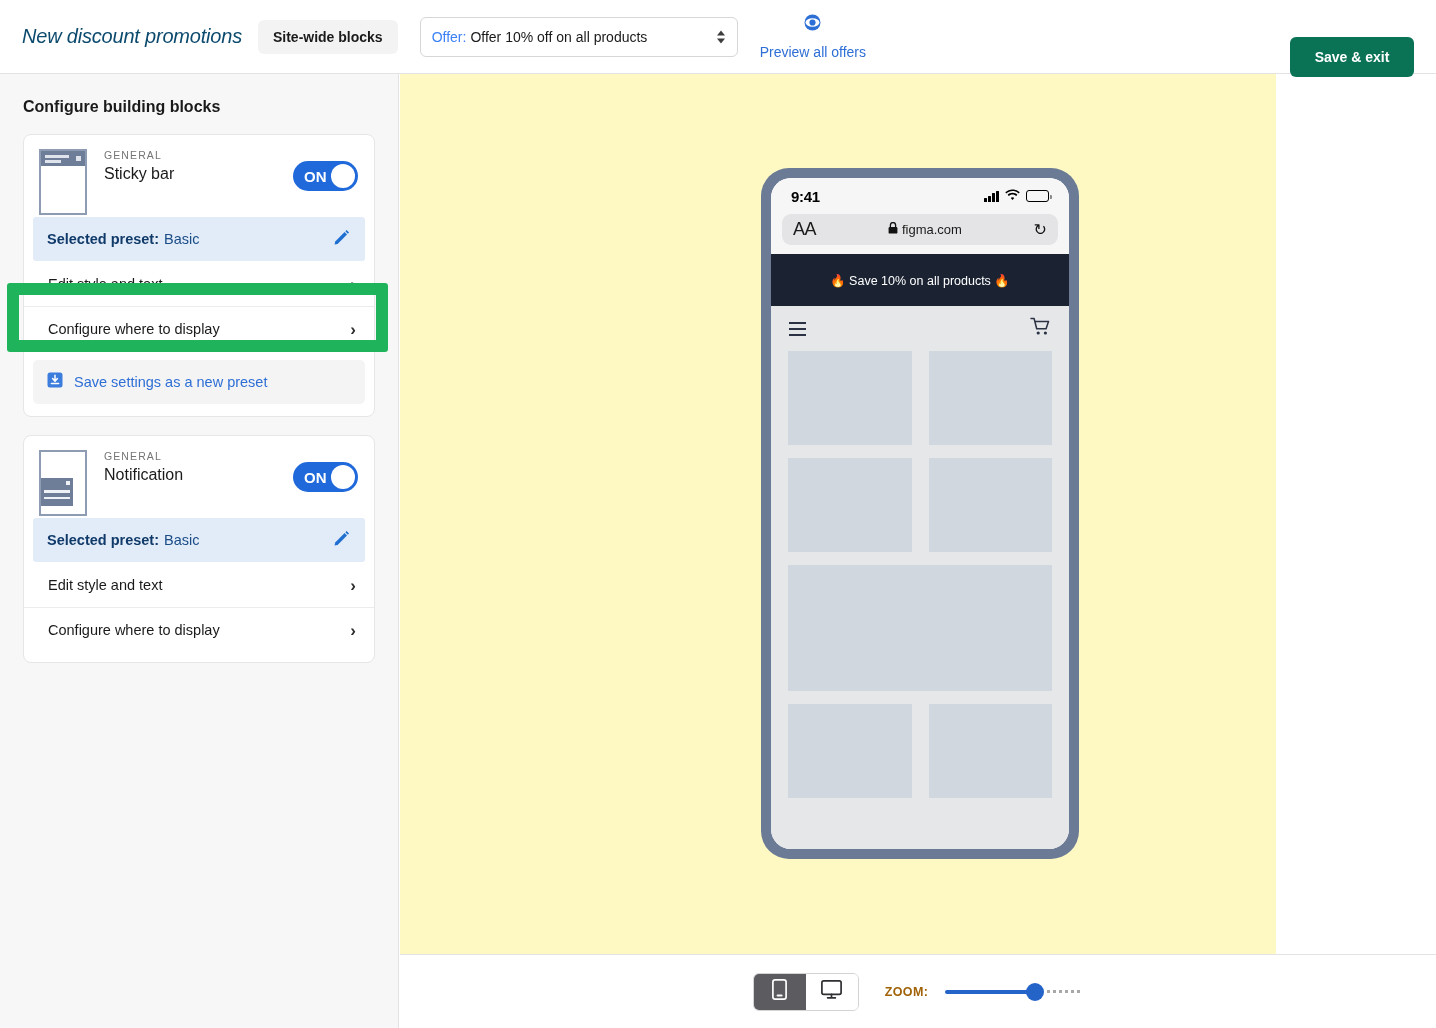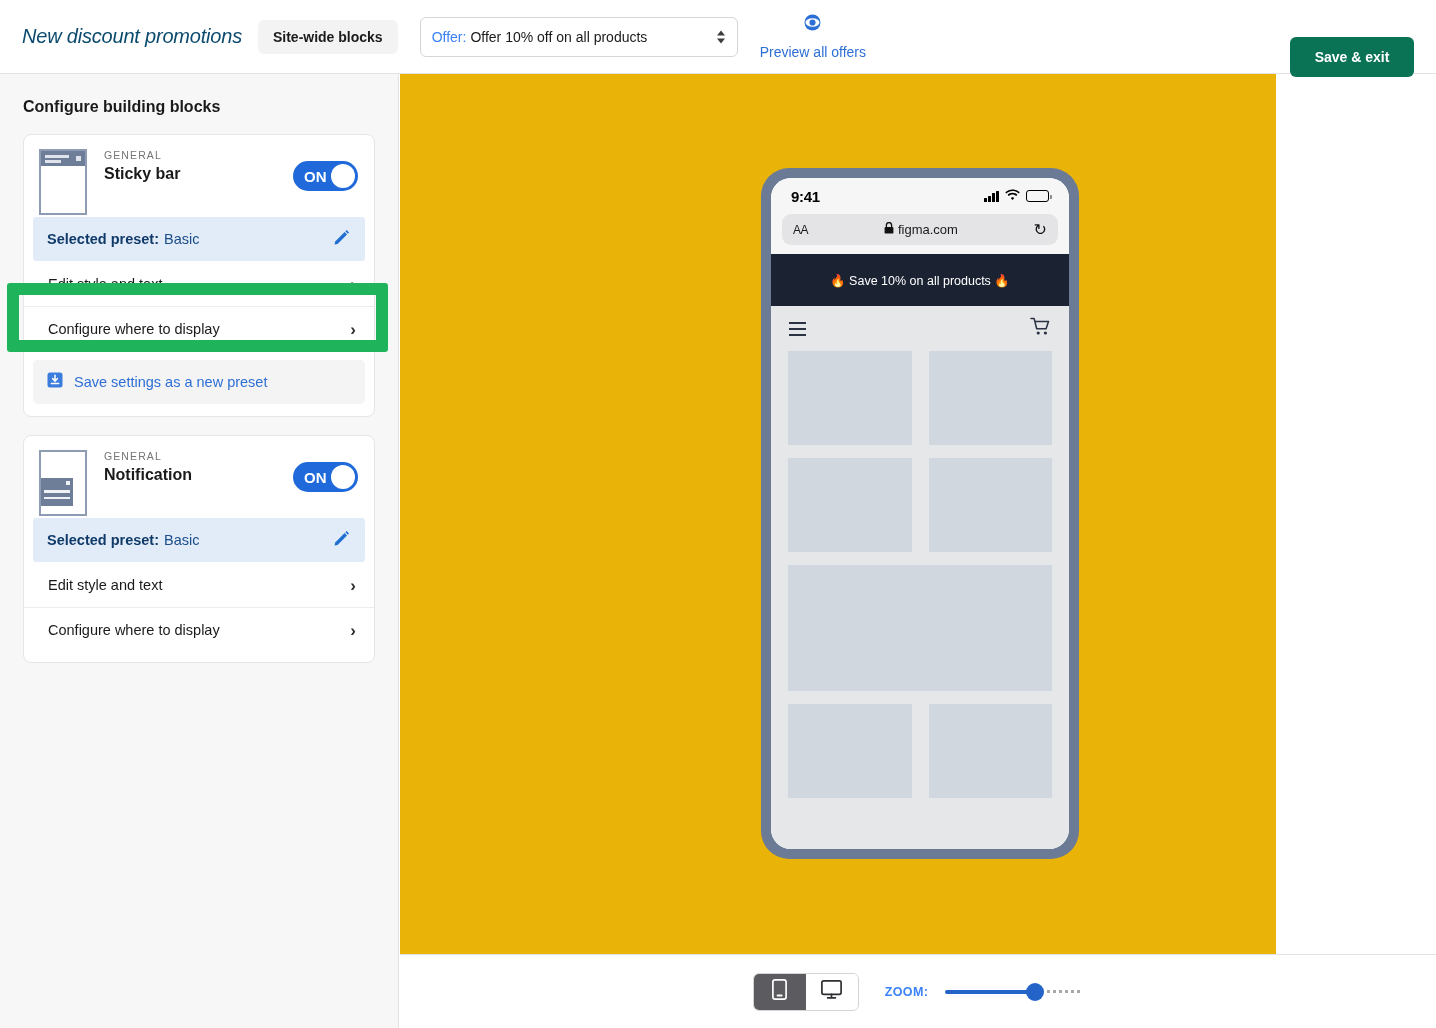--- a/index.html
+++ b/index.html
@@ -136,21 +136,21 @@
   .thumb .notifBox .nx {
     position: absolute; right: 3px; top: 3px; width: 4px; height: 4px;
     background: #eef1f6;
   }
   .card-head-text { margin-left: 17px; }
   .cat-label {
     font-size: 10.5px; letter-spacing: 1.1px; color: #757575;
     font-weight: 400;
   }
   .block-name {
-    font-size: 16px; font-weight: 700; color: #1a1a1a; margin-top: 4px;
+    font-size: 16px; font-weight: 400; color: #1a1a1a; margin-top: 4px;
   }
   .toggle {
     position: absolute; right: 16px; top: 50%; transform: translateY(-50%);
     width: 65px; height: 30px; border-radius: 15px;
     background: #1f69da; cursor: pointer;
     display: flex; align-items: center;
   }
   .toggle .tlabel {
     color: #ffffff; font-size: 15px; font-weight: 700;
     margin-left: 11px; letter-spacing: 0.2px;
@@ -206,21 +206,21 @@
     border: 12px solid #1fb45c;
     border-radius: 3px;
     pointer-events: none;
     z-index: 40;
   }
 
   
   .canvas {
     position: absolute; top: 74px; left: 400px;
     width: 876px; height: 880px;
-    background: #eab308;
+    background: #fef9c3;
   }
   .phone-frame {
     position: absolute; left: 361px; top: 94px;
     width: 318px; height: 691px;
     background: #6b7b96;
     border-radius: 28px;
     padding: 10px;
   }
   .phone-screen {
     width: 100%; height: 100%;
@@ -248,21 +248,21 @@
     width: 2px; height: 4.5px; background: #8a8a8a; border-radius: 0 1px 1px 0;
   }
   .url-bar-wrap {
     background: #f6f6f6; padding: 0 11px 9px 11px;
   }
   .url-bar {
     background: #e4e4e6; border-radius: 9px; height: 31px;
     display: flex; align-items: center; justify-content: space-between;
     padding: 0 11px;
   }
-  .aa { font-size: 12px; color: #1a1a1a; letter-spacing: -0.4px; }
+  .aa { font-size: 18px; color: #1a1a1a; letter-spacing: -0.4px; }
   .url-text { font-size: 13px; color: #1a1a1a; display: flex; align-items: center; gap: 4px; }
   .reload { font-size: 16px; color: #111; line-height: 1; }
 
   .sticky-bar {
     background: #1b2333; height: 52px;
     display: flex; align-items: center; justify-content: center;
     color: #ffffff; font-size: 12.5px;
   }
   .site-body { background: #e6e7e9; height: 100%; position: relative; padding: 0 11px; }
   .site-nav {
@@ -290,21 +290,21 @@
   .device-toggle {
     display: flex; border: 1px solid #d4d4d4; border-radius: 6px; overflow: hidden;
     height: 38px;
   }
   .device-btn {
     width: 52px; display: flex; align-items: center; justify-content: center;
     cursor: pointer; background: #ffffff;
   }
   .device-btn.active { background: #5b5b60; }
   .zoom-wrap { display: flex; align-items: center; gap: 17px; }
-  .zoom-label { font-size: 12.5px; font-weight: 700; color: #3b82f6; letter-spacing: 0.4px; }
+  .zoom-label { font-size: 12.5px; font-weight: 700; color: #a16207; letter-spacing: 0.4px; }
   .slider { position: relative; width: 138px; height: 18px; cursor: pointer; }
   .slider .track-filled {
     position: absolute; left: 0; top: 7px; width: 88px; height: 4px;
     background: #2463c8; border-radius: 2px;
   }
   .slider .track-dots {
     position: absolute; left: 102px; top: 7.5px; width: 36px; height: 3px;
     background: repeating-linear-gradient(to right, #a8a8a8 0 3px, transparent 3px 6px);
   }
   .slider .knob {

